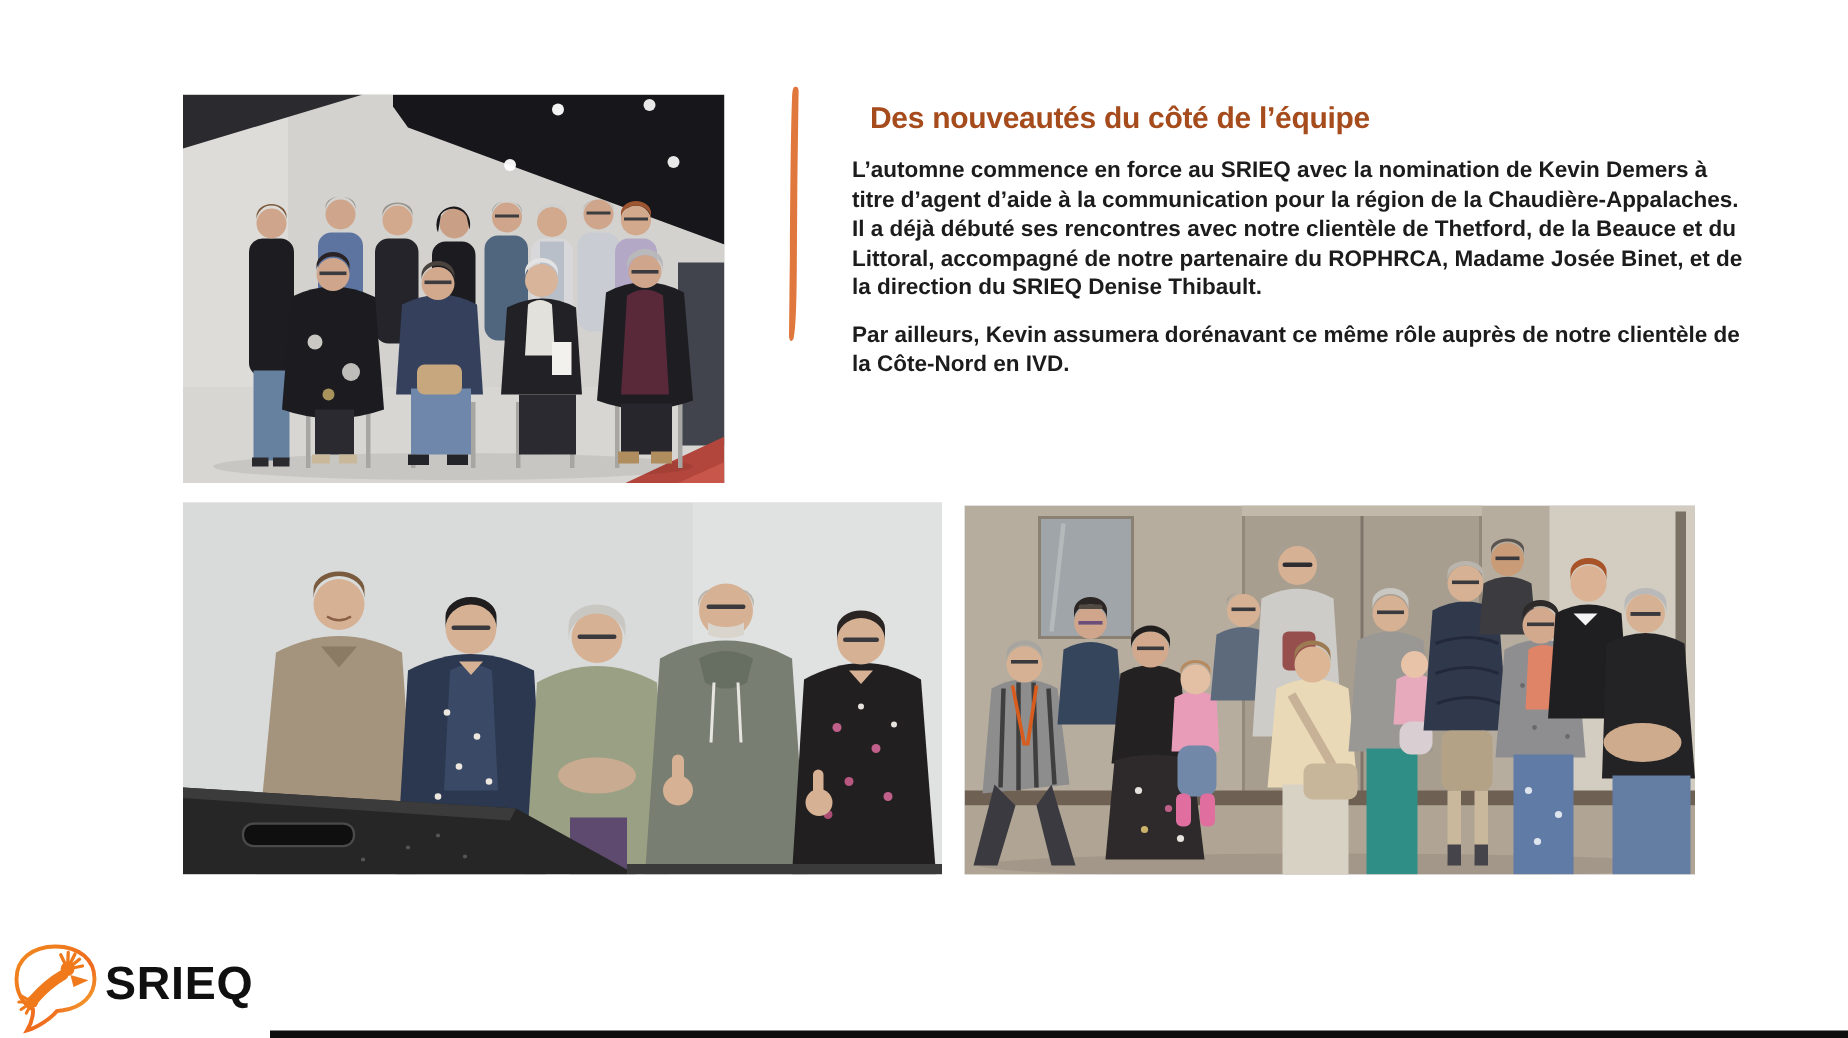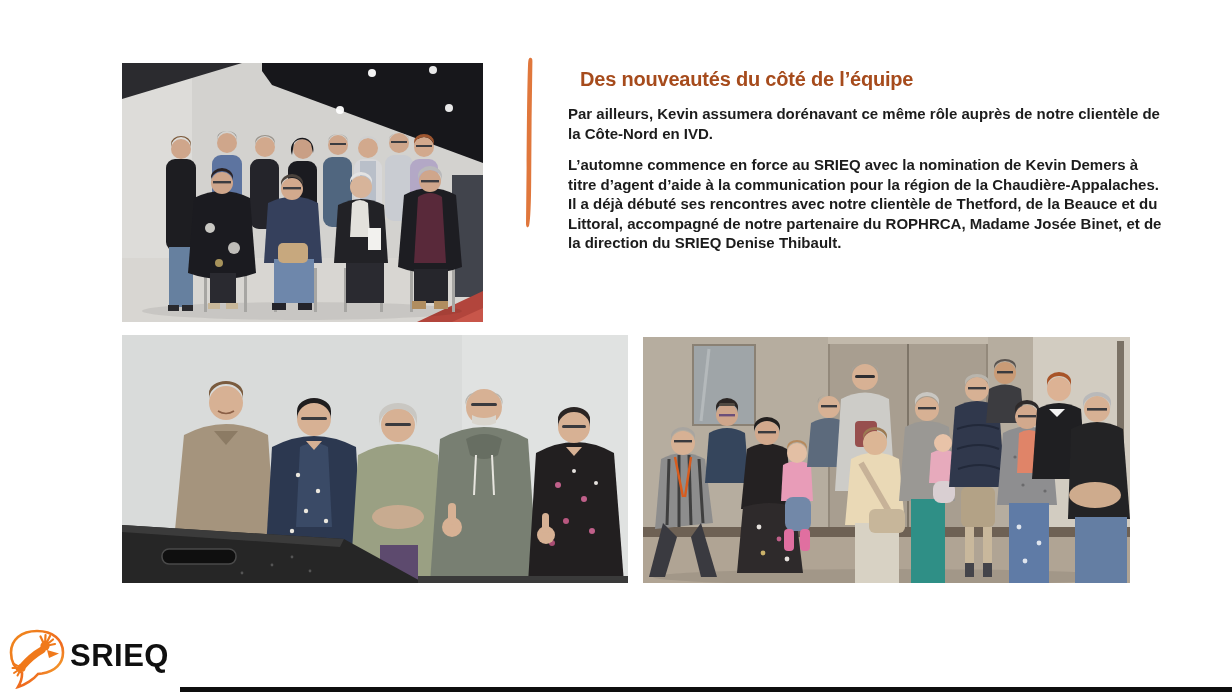--- a/index.html
+++ b/index.html
@@ -151,22 +151,22 @@
   </figure>
 
   <div class="accent-stroke">
     <svg viewBox="0 0 11 172" preserveAspectRatio="none">
       <path d="M5.6,1 C7.4,0.3 8.6,1.6 8.4,4.2 L7.6,62 L7.2,121 C7.1,146 6.4,163 5.1,168.5 C4.0,171.4 2.3,170.8 2.0,167.2 L2.6,110 C2.9,70 3.2,28 4.1,6.2 C4.3,3.2 4.8,1.3 5.6,1 Z" fill="#E0773C"></path>
     </svg>
   </div>
 
   <section class="article">
     <h1>Des nouveautés du côté de l’équipe</h1>
+    <p>L’automne commence en force au SRIEQ avec la nomination de Kevin Demers à titre d’agent d’aide à la communication pour la région de la Chaudière-Appalaches. Il a déjà débuté ses rencontres avec notre clientèle de Thetford, de la Beauce et du Littoral, accompagné de notre partenaire du ROPHRCA, Madame Josée Binet, et de la direction du SRIEQ Denise Thibault.</p>
     <p>Par ailleurs, Kevin assumera dorénavant ce même rôle auprès de notre clientèle de la Côte-Nord en IVD.</p>
-    <p>L’automne commence en force au SRIEQ avec la nomination de Kevin Demers à titre d’agent d’aide à la communication pour la région de la Chaudière-Appalaches. Il a déjà débuté ses rencontres avec notre clientèle de Thetford, de la Beauce et du Littoral, accompagné de notre partenaire du ROPHRCA, Madame Josée Binet, et de la direction du SRIEQ Denise Thibault.</p>
   </section>
 
   <figure class="photo photo-bl" aria-label="Five smiling people posing close together behind a black lectern in front of a light grey wall, two giving thumbs up">
     <svg viewBox="0 0 506 248" preserveAspectRatio="none">
       <rect width="506" height="248" fill="#d9dbda"></rect>
       <rect x="340" y="0" width="166" height="248" fill="#e0e2e1"></rect>
       <ellipse cx="260" cy="238" rx="230" ry="10" fill="#000000" opacity="0.06"></ellipse>
 
       <g>
         <path d="M62,100 q42,-22 84,0 l10,148 l-108,0 Z" fill="#a5947d"></path>

